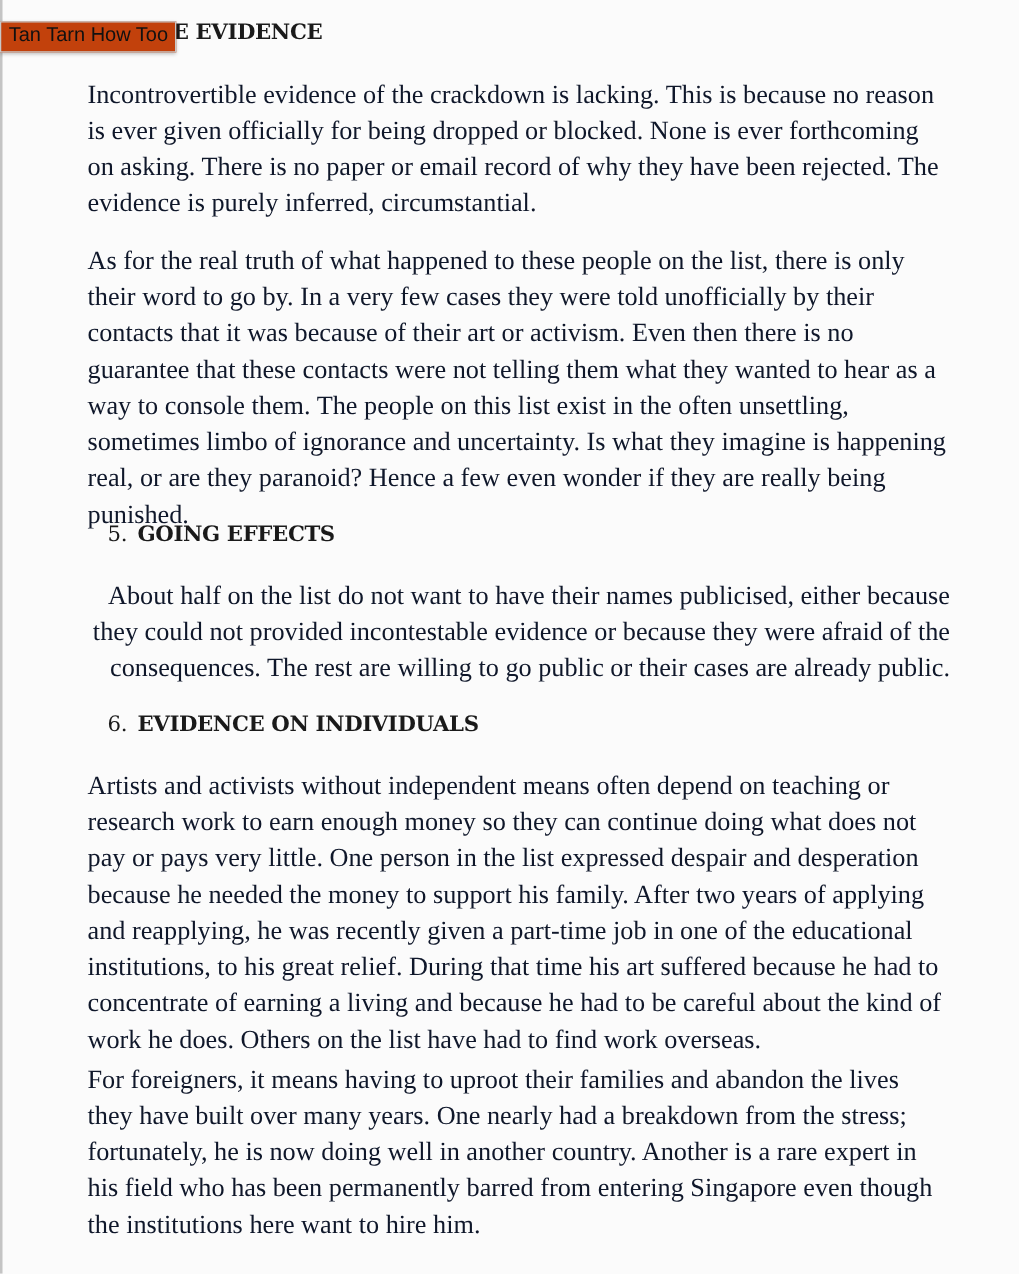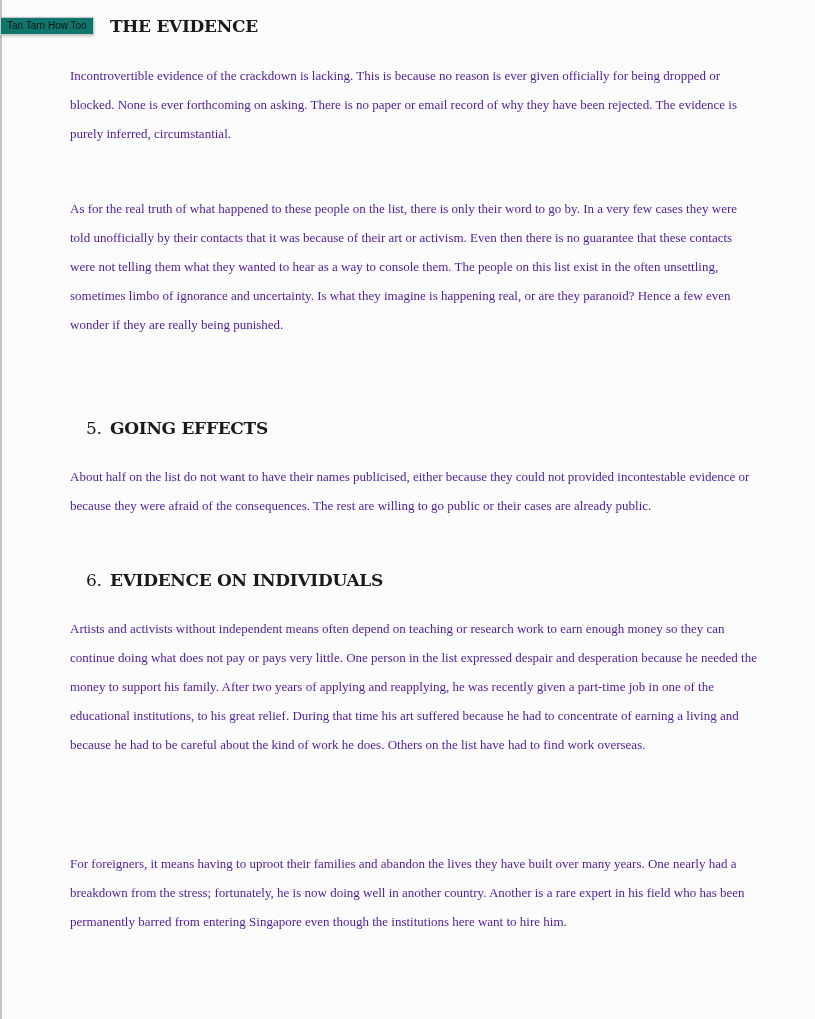--- a/index.html
+++ b/index.html
@@ -46,34 +46,34 @@
       text-align: left;
       position: absolute;
       left: -24px;
     }
     .para {
       position: absolute;
       left: 0;
       width: 690px;
       margin: 0;
       font-family: "Liberation Serif", "DejaVu Serif", serif;
-      font-size: 13px;
+      font-size: 21px;
       line-height: 29px;
-      color: #4c1d95;
+      color: #0f172a;
     }
     .tooltip {
       position: absolute;
       left: 0;
       top: 17px;
       padding: 2px 6px 3px 6px;
-      background: #0f766e;
+      background: #c2410c;
       border: 1px solid #c8c8c8;
       box-shadow: 0 1px 3px rgba(0,0,0,0.25);
       font-family: "Liberation Sans", "DejaVu Sans", sans-serif;
-      font-size: 10px;
+      font-size: 16px;
       color: #111;
       white-space: nowrap;
       z-index: 10;
     }
   </style>
 </head>
 <body>
 
 <div class="left-rule"></div>
 
@@ -85,21 +85,21 @@
 
   <p class="para" style="top:61px;">Incontrovertible evidence of the crackdown is lacking. This is because no reason is ever given officially for being dropped or blocked. None is ever forthcoming on asking. There is no paper or email record of why they have been rejected. The evidence is purely inferred, circumstantial.</p>
 
   <p class="para" style="top:194px;">As for the real truth of what happened to these people on the list, there is only their word to go by. In a very few cases they were told unofficially by their contacts that it was because of their art or activism. Even then there is no guarantee that these contacts were not telling them what they wanted to hear as a way to console them. The people on this list exist in the often unsettling, sometimes limbo of ignorance and uncertainty. Is what they imagine is happening real, or are they  paranoid? Hence a few even wonder if they are really being punished.</p>
 
   <h2 class="doc-heading" style="top:418px;">
     <span class="num">5.</span>
     <span>GOING EFFECTS</span>
   </h2>
 
-  <p class="para" style="top:462px;">About half on the list do not want to have their names publicised, either because they could not provided incontestable evidence or because they were afraid of the consequences. The rest are willing to go public or their cases are already public.</p>
+  <p class="para" style="top:462px;text-align:right;">About half on the list do not want to have their names publicised, either because they could not provided incontestable evidence or because they were afraid of the consequences. The rest are willing to go public or their cases are already public.</p>
 
   <h2 class="doc-heading" style="top:570px;">
     <span class="num">6.</span>
     <span>EVIDENCE ON INDIVIDUALS</span>
   </h2>
 
   <p class="para" style="top:614px;">Artists and activists without independent means often depend on teaching or research work to earn enough money so they can continue doing what does not pay or pays very little. One person in the list expressed despair and desperation because he needed the money to support his family. After two years of applying and reapplying, he was recently given a part-time job in one of the educational institutions, to his great relief. During that time his art suffered because he had to concentrate of earning a living and because he had to be careful about the kind of work he does. Others on the list have had to find work overseas.</p>
 
   <p class="para" style="top:849px;">For foreigners, it means having to uproot their families and abandon the lives they have built over many years. One nearly had a breakdown from the stress; fortunately, he is now doing well in another country. Another is a rare expert in his field who has been permanently barred from entering Singapore even though the institutions here want to hire him.</p>
 

